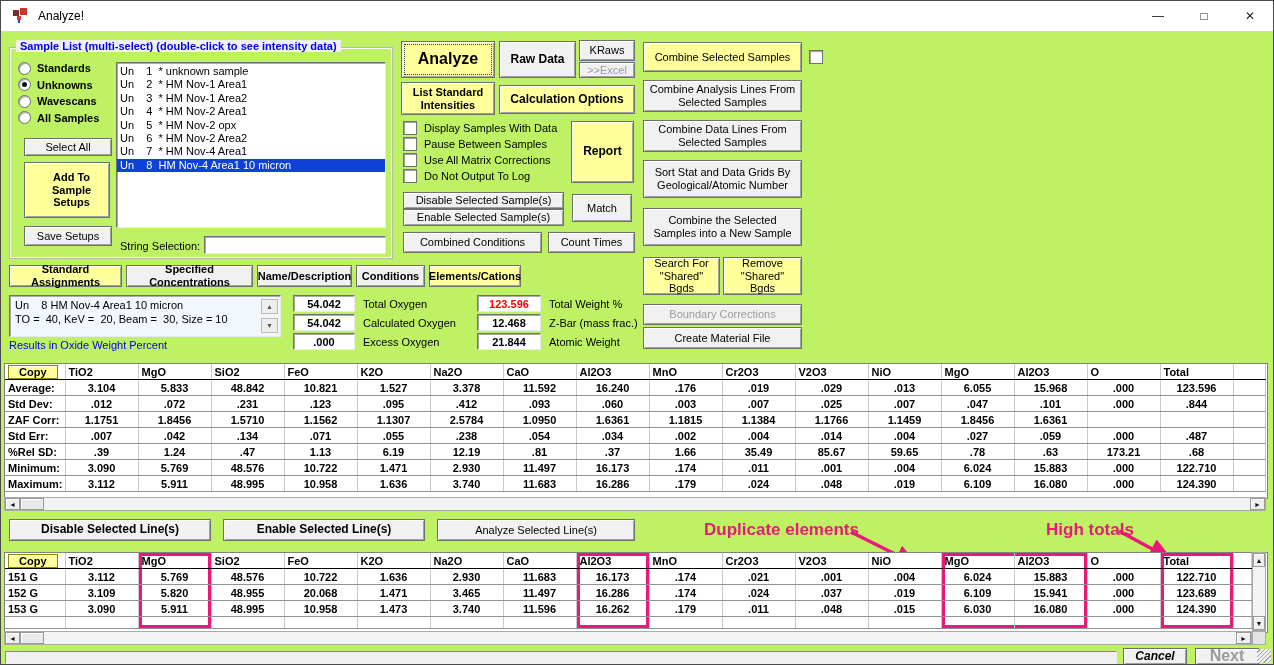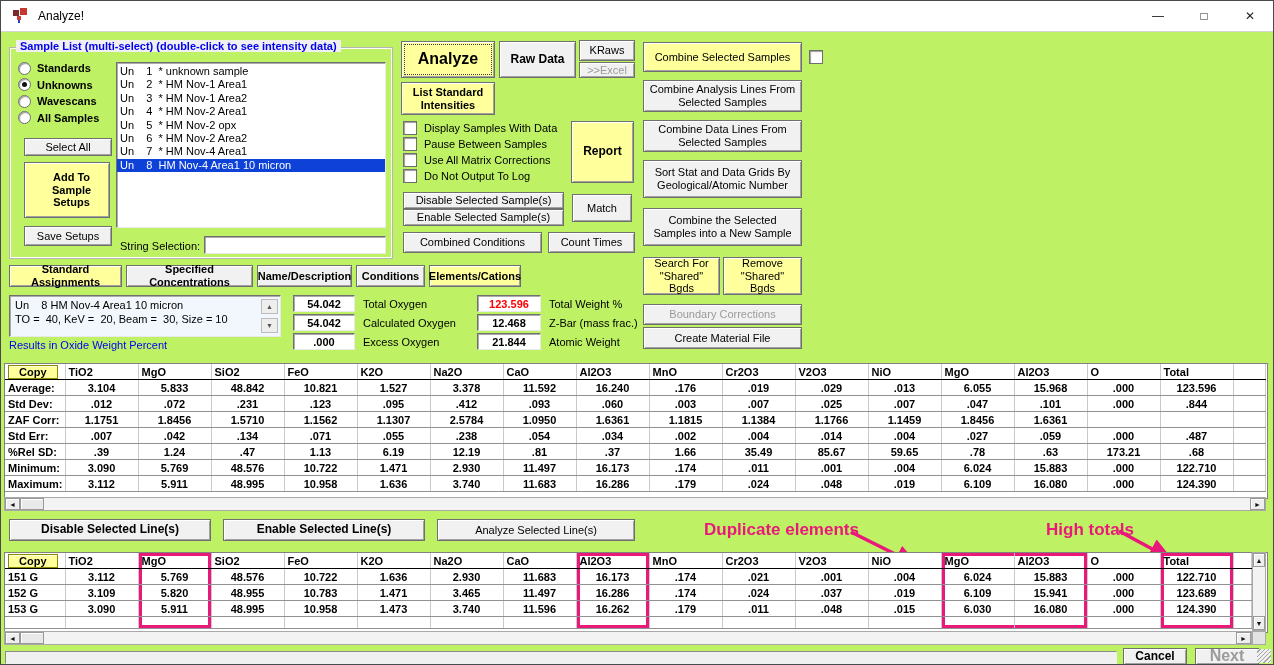--- a/index.html
+++ b/index.html
@@ -118,20 +118,21 @@
       </div>
     <span class="abs" style="left:110px;top:192px;">String Selection:</span>
     <div class="sunken abs" style="left:194px;top:188px;width:182px;height:18px;"></div>
   </div>
 
   <div class="btn yellow b focusdot" style="left:400px;top:40px;width:94px;height:37px;font-size:16px;">Analyze</div>
   <div class="btn b" style="left:498px;top:40px;width:77px;height:37px;font-size:12px;">Raw Data</div>
   <div class="btn" style="left:578px;top:39px;width:56px;height:21px;">KRaws</div>
   <div class="btn disabled" style="left:578px;top:61px;width:56px;height:16px;">&gt;&gt;Excel</div>
   <div class="btn yellow b" style="left:400px;top:81px;width:94px;height:33px;">List Standard Intensities</div>
+  <div class="btn yellow b" style="left:498px;top:84px;width:136px;height:29px;font-size:12px;">Calculation Options</div>
   <div id="checks" class="abs" style="left:402px;top:119px;width:170px;">
       <div class="check-row">
         <span class="checkbox"></span>
         <span>Display Samples With Data</span>
       </div>
       <div class="check-row">
         <span class="checkbox"></span>
         <span>Pause Between Samples</span>
       </div>
       <div class="check-row">
@@ -476,21 +477,21 @@
             <td style="box-shadow: rgb(234, 24, 123) -3px 0px 0px inset;">15.883</td>
             <td>.000</td>
             <td style="box-shadow: rgb(234, 24, 123) 3px 0px 0px inset, rgb(234, 24, 123) -3px 0px 0px inset;">122.710</td>
             <td></td>
           </tr>
           <tr>
             <td class="rowlab">152 G</td>
             <td>3.109</td>
             <td style="box-shadow: rgb(234, 24, 123) 3px 0px 0px inset, rgb(234, 24, 123) -3px 0px 0px inset;">5.820</td>
             <td>48.955</td>
-            <td>10.783</td>
+            <td>20.068</td>
             <td>1.471</td>
             <td>3.465</td>
             <td>11.497</td>
             <td style="box-shadow: rgb(234, 24, 123) 3px 0px 0px inset, rgb(234, 24, 123) -3px 0px 0px inset;">16.286</td>
             <td>.174</td>
             <td>.024</td>
             <td>.037</td>
             <td>.019</td>
             <td style="box-shadow: rgb(234, 24, 123) 3px 0px 0px inset;">6.109</td>
             <td style="box-shadow: rgb(234, 24, 123) -3px 0px 0px inset;">15.941</td>
@@ -546,17 +547,17 @@
     <span class="sb-btn" style="left:0;bottom:0;width:12px;height:14px;">▼</span>
   </div>
   <div class="sbar" style="left:3px;top:630px;width:1248px;height:14px;">
     <span class="sb-btn" style="left:0;top:0;width:15px;height:12px;">◄</span>
     <span class="sb-thumb" style="left:15px;top:0;width:24px;height:12px;"></span>
     <span class="sb-btn" style="right:0;top:0;width:15px;height:12px;">►</span>
   </div>
   <div class="abs" style="left:1251px;top:630px;width:14px;height:14px;background:#e3e3e3;border:1px solid #a9a9a9;box-sizing:border-box;"></div>
 
   <div id="statusbar"></div>
-  <div class="btn b" style="left:1122px;top:647px;width:64px;height:17px;font-size:12px;">Cancel</div>
+  <div class="btn b" style="left:1122px;top:647px;width:64px;height:17px;font-size:12px;font-style:italic;">Cancel</div>
   <div class="btn b disabled" style="left:1194px;top:647px;width:64px;height:17px;font-size:16px;">Next</div>
   <div id="grip"></div>
 
 </div>
 
 </body></html>

